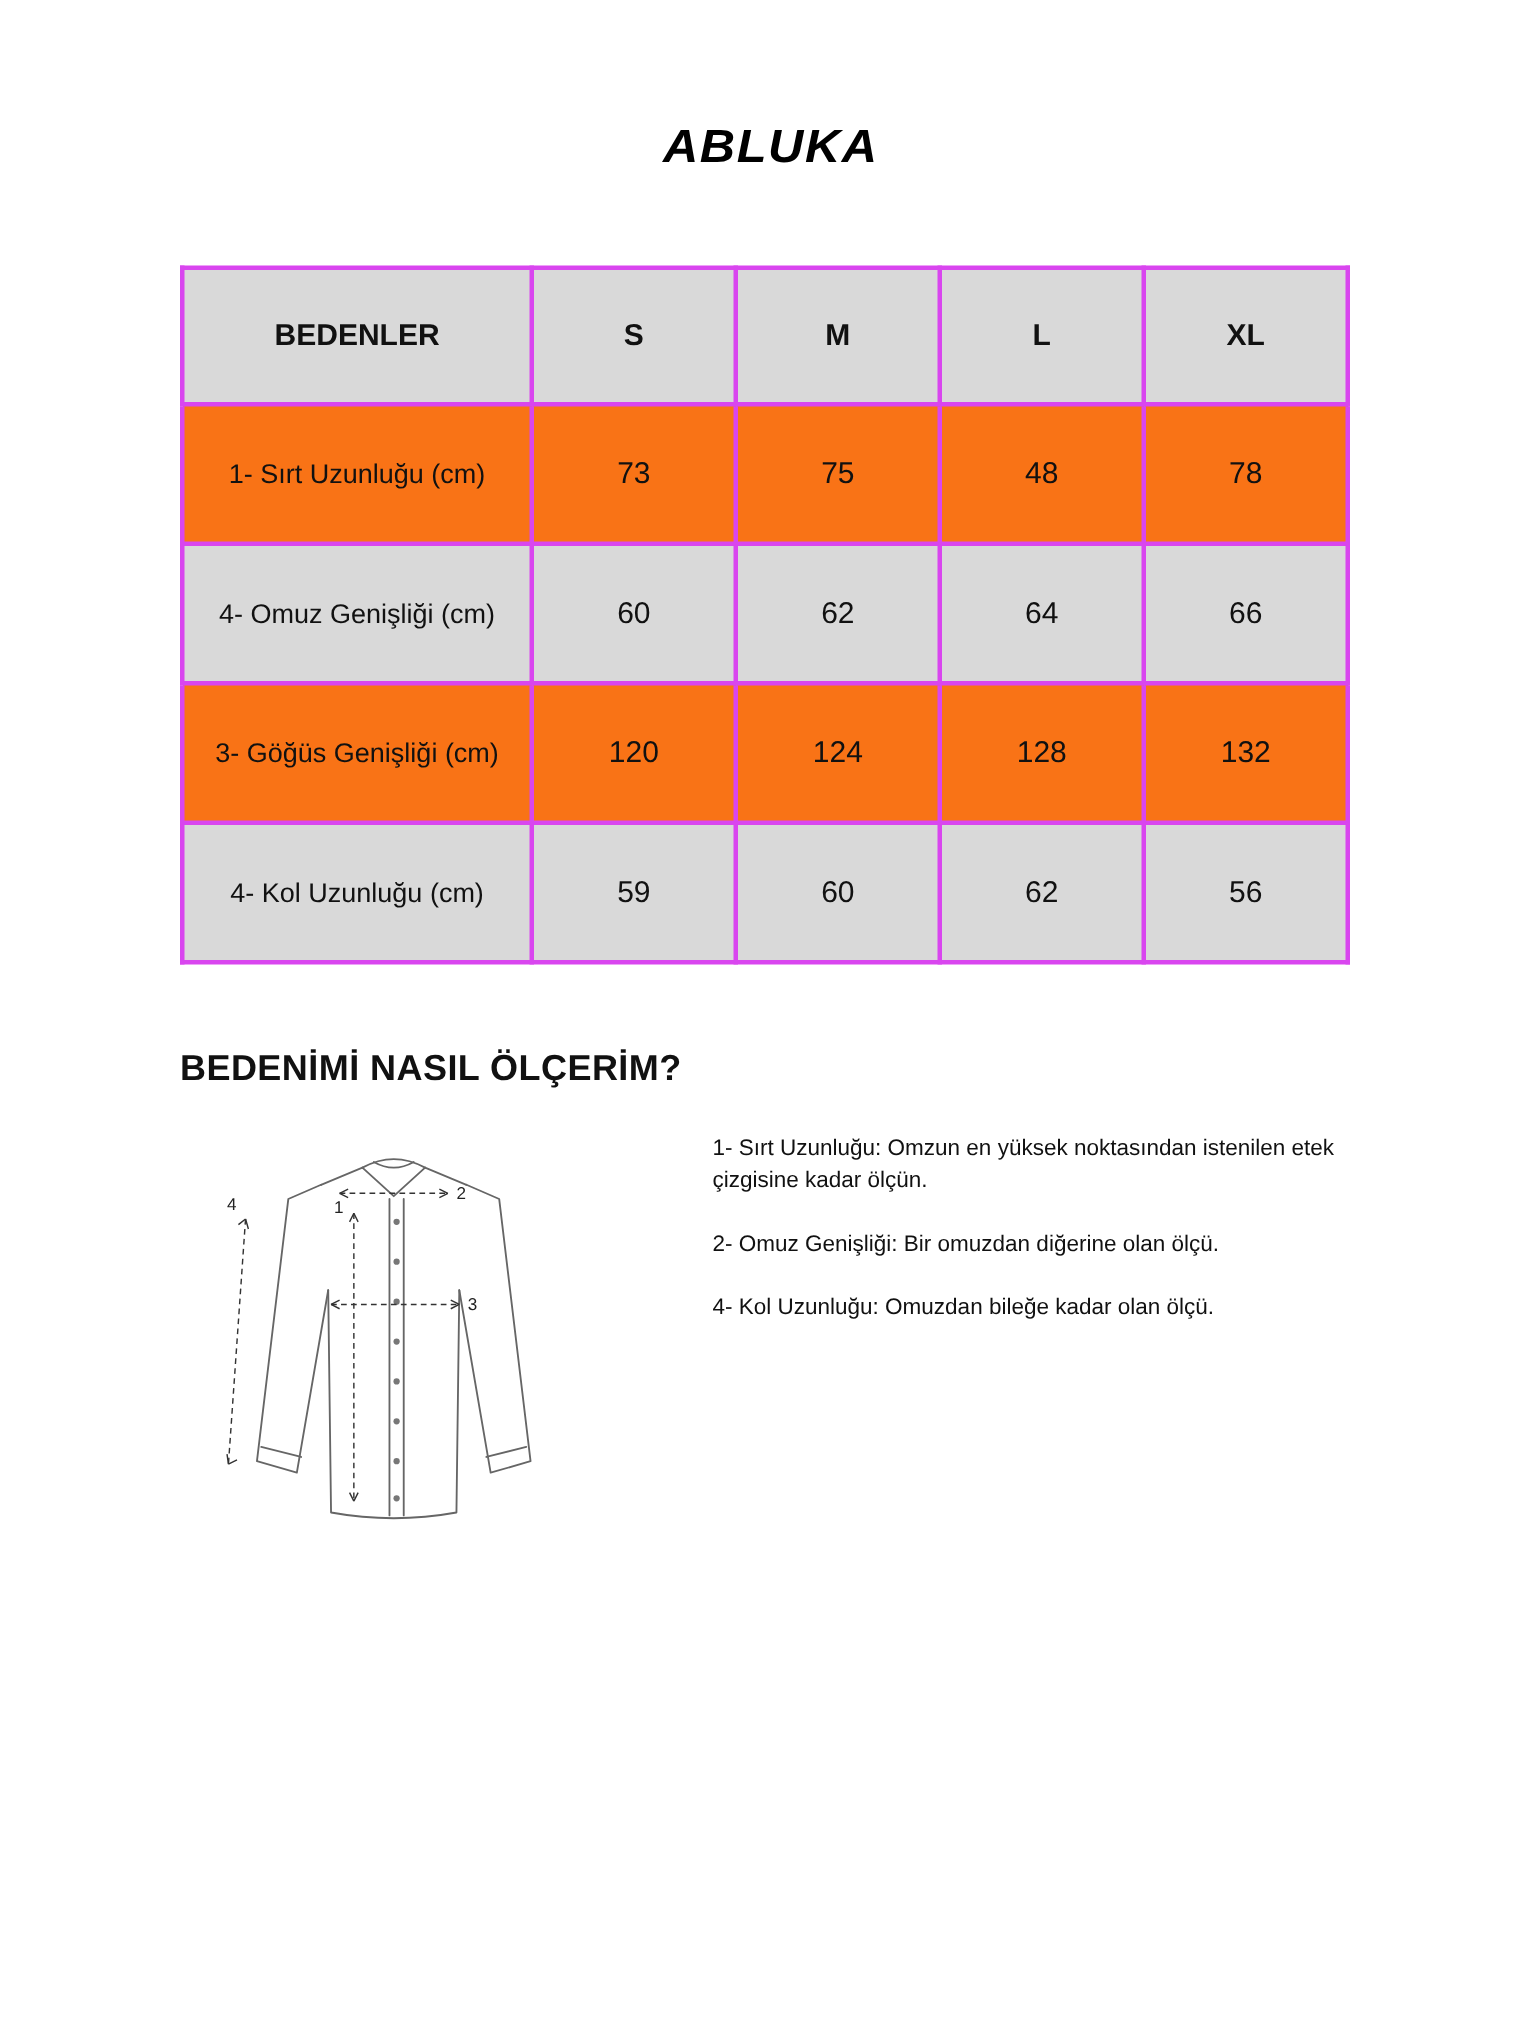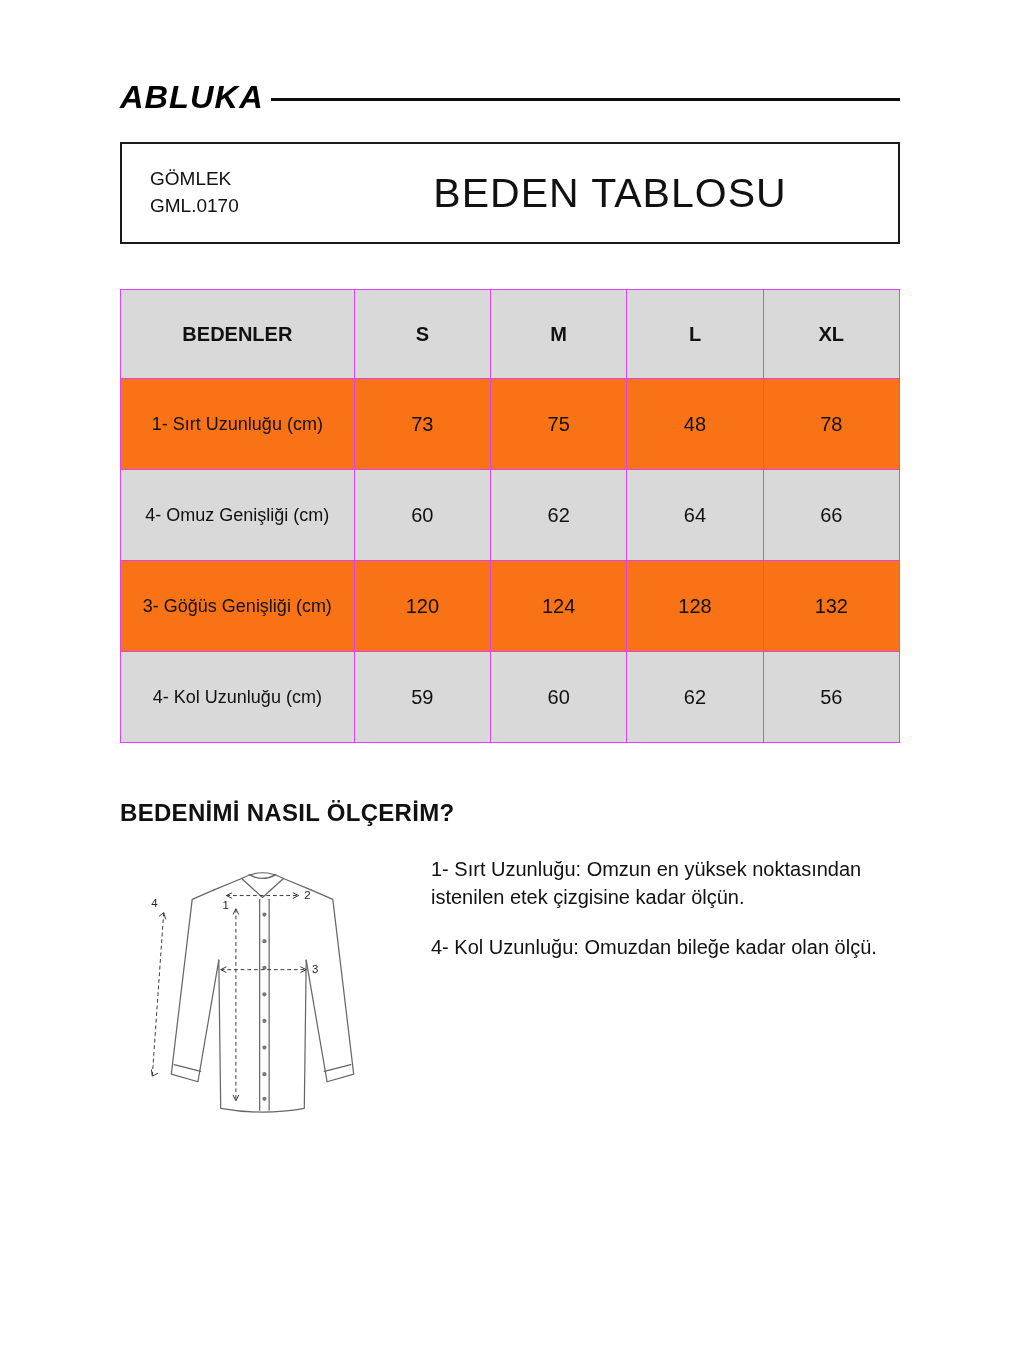--- a/index.html
+++ b/index.html
@@ -3,80 +3,73 @@
 <meta charset="utf-8">
 <style>
   html,body { margin:0; padding:0; background:#ffffff; }
   .page {
     width:1020px; height:1360px; background:#ffffff; position:relative;
     font-family:"Liberation Sans", sans-serif; color:#111111; overflow:hidden;
   }
   .content { padding:80px 120px 0 120px; }
 
   
-  .logo-row { display:flex; align-items:center; gap:14px; }
+  .logo-row { display:flex; align-items:center; gap:14px;flex-direction:column; }
   .logo {
     font-weight:bold; font-style:italic; font-size:31px; letter-spacing:1px;
     color:#000; white-space:nowrap; transform:scaleX(1.05); transform-origin:left center;
   }
   .logo-line { flex:1; height:3px; background:#0c0c0c; margin-top:2px; }
 
   
   .title-box {
     margin-top:26px; border:2px solid #1a1a1a; height:102px;
     display:flex; align-items:center; padding:0 28px; box-sizing:border-box;
   }
   .product-info { font-size:19px; line-height:1.4; flex:0 0 200px; }
   .page-title { flex:1; text-align:center; font-size:41px; letter-spacing:1px; font-weight:400; }
 
   
   table.size-table { width:100%; border-collapse:collapse; margin-top:45px; table-layout:fixed; }
   table.size-table th, table.size-table td {
-    border:1px solid #d946ef; text-align:center; vertical-align:middle; padding:0;
+    border:3px solid #d946ef; text-align:center; vertical-align:middle; padding:0;
   }
   table.size-table th { height:88px; font-size:20px; font-weight:bold; }
   table.size-table td { height:90px; }
   td.label-cell { font-size:18px; font-weight:400; }
   td.value-cell { font-size:20px; font-weight:400; }
   col.c-label { width:30%; }
   col.c-size  { width:17.5%; }
   tr.gray  { background:#d9d9d9; }
   tr.white { background:#f97316; }
 
   
   .howto-heading { margin:56px 0 0 0; font-size:24px; font-weight:bold; letter-spacing:0.3px; }
   .howto-row { display:flex; gap:26px; margin-top:24px; }
   .shirt-figure { flex:0 0 285px; }
-  .instructions { flex:1; font-size:20px; line-height:1.42; padding-top:4px; }
+  .instructions { flex:1; font-size:15px; line-height:1.42; padding-top:4px;margin-left:44px; }
   .instructions p { margin:0 0 21px 0; }
 
   svg text { font-family:"Liberation Sans", sans-serif; font-size:12px; fill:#222; }
   .shirt-line   { fill:none; stroke:#666; stroke-width:1.3; stroke-linejoin:round; stroke-linecap:round; }
   .measure-line { fill:none; stroke:#333; stroke-width:1; stroke-dasharray:4 3; }
   .arrow-tip    { fill:none; stroke:#333; stroke-width:1; }
   .btn-dot      { fill:#777; stroke:none; }
 </style>
 </head>
 <body>
 
 <div class="page">
   <div class="content">
 
     <div class="logo-row">
       <span class="logo">ABLUKA</span>
       <span class="logo-line"></span>
     </div>
 
-    <div class="title-box">
-      <div class="product-info">
-        <div>GÖMLEK</div>
-        <div>GML.0170</div>
-      </div>
-      <div class="page-title">BEDEN TABLOSU</div>
-    </div>
 
     <table class="size-table">
       <colgroup>
         <col class="c-label">
           <col class="c-size">
           <col class="c-size">
           <col class="c-size">
           <col class="c-size">
       </colgroup>
       <thead>
@@ -167,18 +160,19 @@
           <text x="202" y="126">3</text>
 
           <path class="measure-line" d="M46,62 L34,234"></path>
           <path class="arrow-tip" d="M46,62 l-5,4 M46,62 l2,7 M34,234 l-1,-7 M34,234 l6,-3"></path>
           <text x="33" y="56">4</text>
         </svg>
       </div>
 
       <div class="instructions">
         <p>1- Sırt Uzunluğu: Omzun en yüksek noktasından istenilen etek çizgisine kadar ölçün.</p>
+        <p>2- Omuz Genişliği: Bir omuzdan diğerine olan ölçü.</p>
         <p>4- Kol Uzunluğu: Omuzdan bileğe kadar olan ölçü.</p>
       </div>
 
     </div>
   </div>
 </div>
 
 </body></html>

